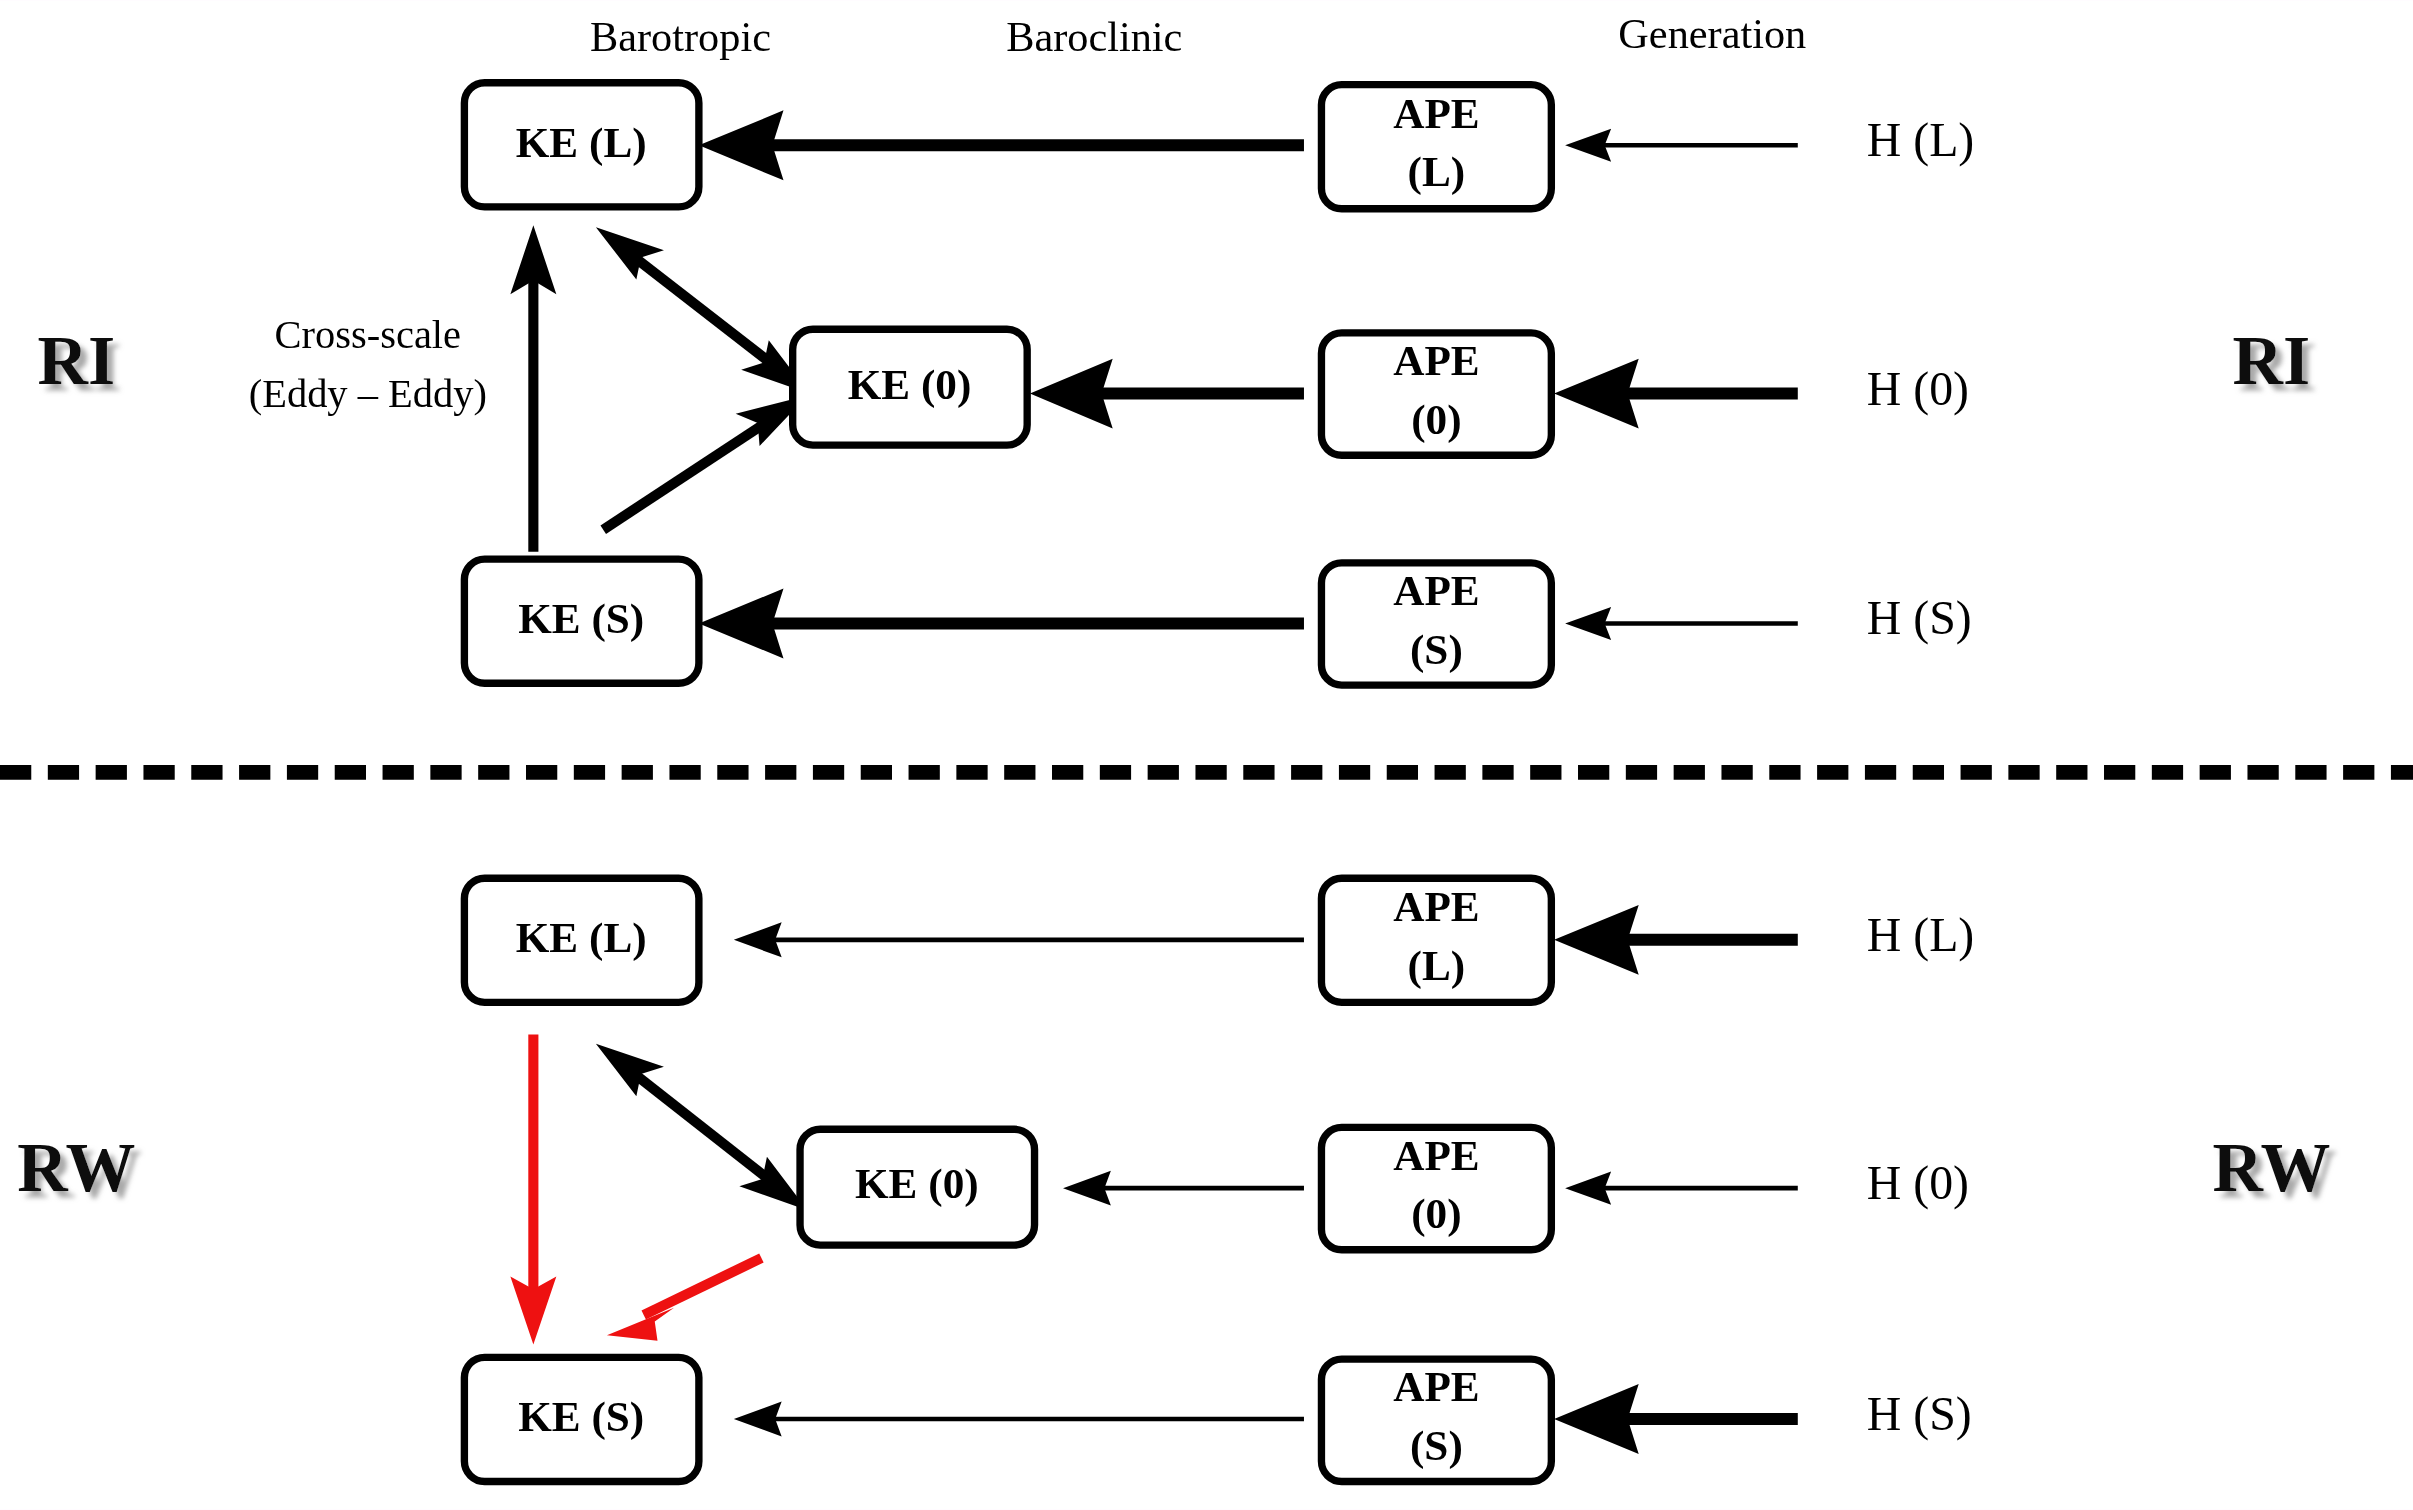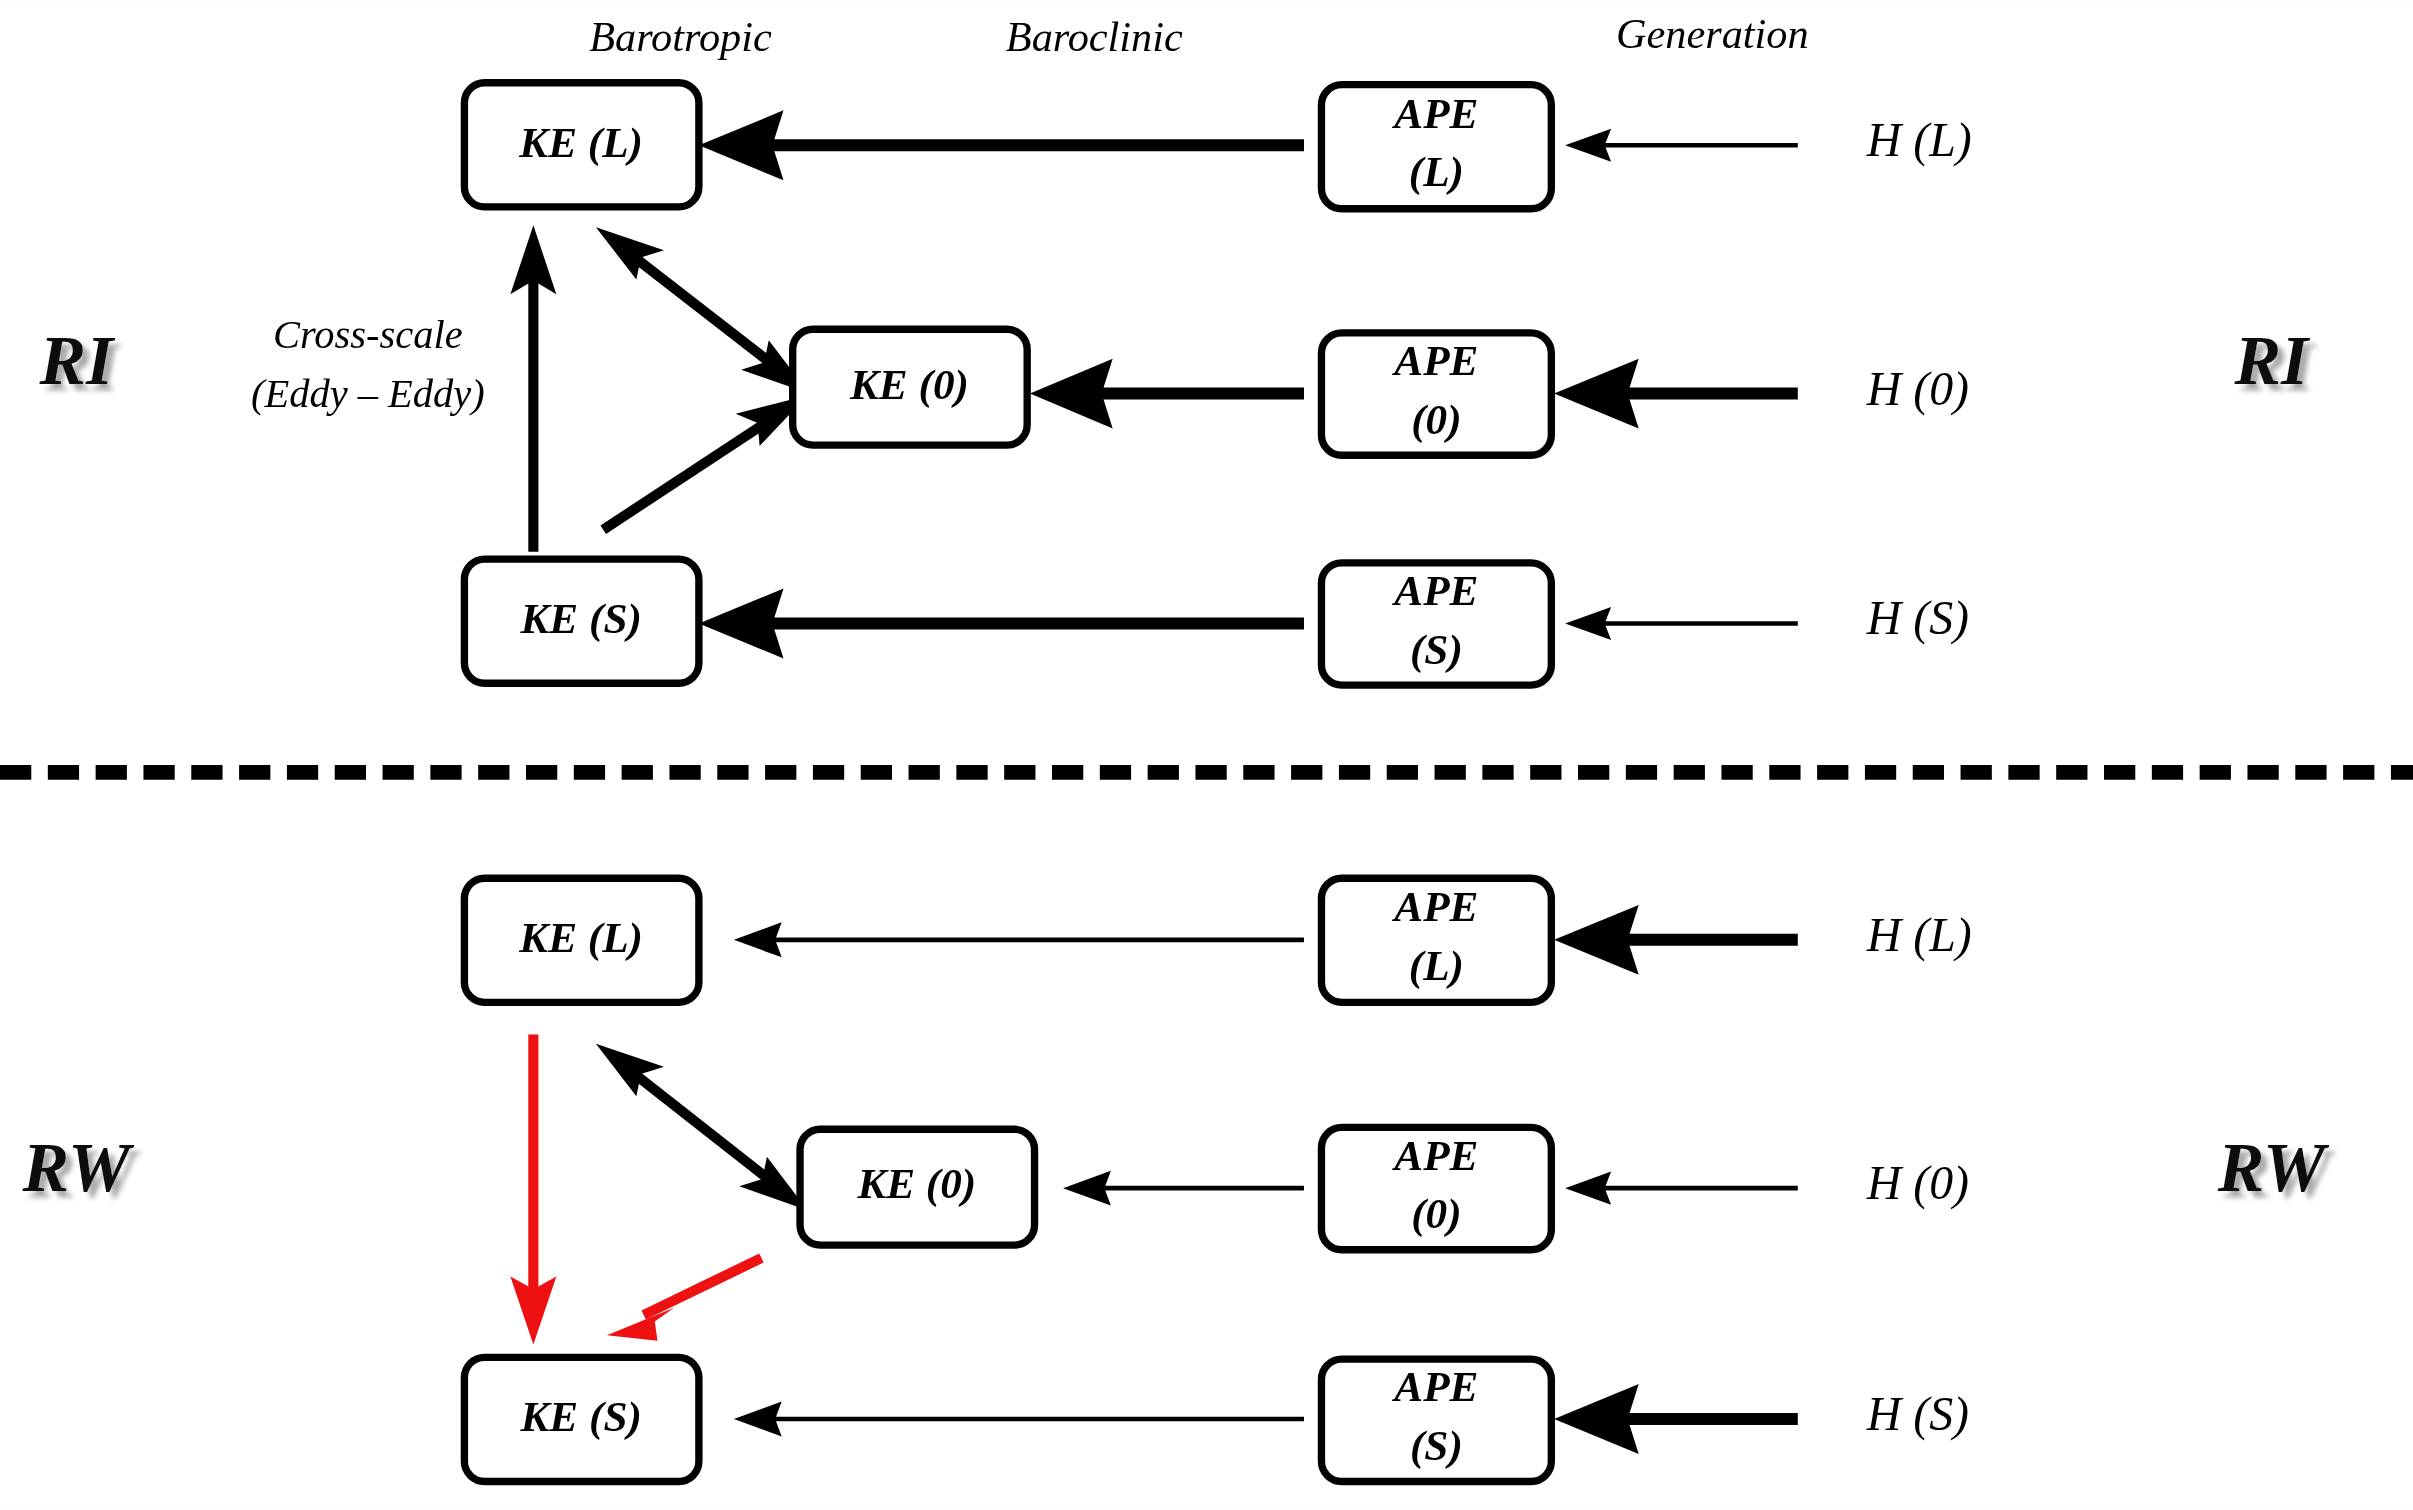--- a/index.html
+++ b/index.html
@@ -12,21 +12,20 @@
     width: 2413px;
     height: 1510px;
     font-family: "Liberation Serif", "DejaVu Serif", serif;
     overflow: hidden;
   }
   #stage {
     position: relative;
     width: 2413px;
     height: 1510px;
     background: #d946ef;
-    font-style: italic;
   }
   svg#diagram {
     position: absolute;
     top: 0;
     left: 0;
     width: 2413px;
     height: 1510px;
     display: block;
   }
   .box-rect {

